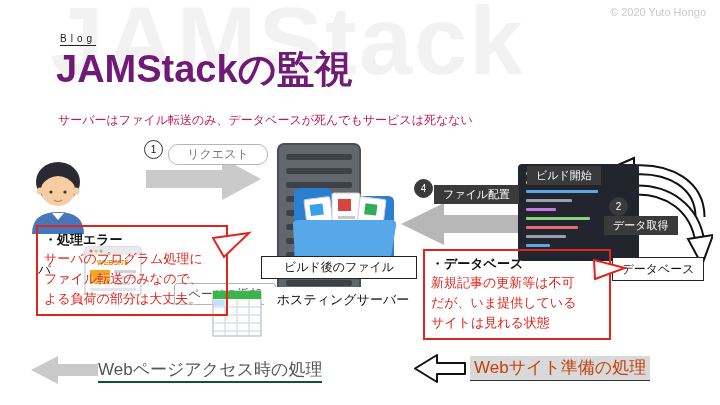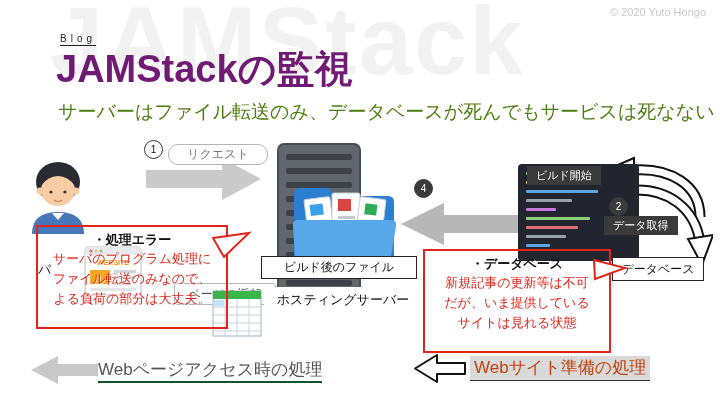--- a/index.html
+++ b/index.html
@@ -7,38 +7,38 @@
          font-family:"Liberation Sans",sans-serif;}
   .abs{position:absolute;}
 
   
   .watermark{left:50px;top:-14px;font-size:96px;font-weight:700;letter-spacing:2px;
              color:rgba(0,0,0,0.05);z-index:0;white-space:nowrap;}
   .copyright{right:14px;top:6px;font-size:11px;color:#c9c9c9;z-index:2;}
   .eyebrow{left:60px;top:33px;font-size:10px;letter-spacing:4px;color:#222;
            border-bottom:1px solid #222;padding-bottom:1px;z-index:2;}
   .title{left:56px;top:44px;font-size:38px;font-weight:600;color:#701a75;z-index:2;}
-  .subtitle{left:58px;top:99px;font-size:19px;color:#4d7c0f;z-index:2;}
+  .subtitle{left:58px;top:112px;font-size:12px;color:#be185d;z-index:2;}
 
   
   .num{width:17px;height:17px;border-radius:50%;display:flex;align-items:center;
        justify-content:center;font-size:10px;z-index:7;}
   .num-light{background:#fff;border:1.5px solid #333;color:#111;}
   .num-dark{background:#3a3a3a;color:#fff;border:1.5px solid #3a3a3a;}
   .dark-label{background:#3a3a3a;color:#fff;font-size:11px;padding:2px 9px;z-index:6;
               white-space:nowrap;}
   .box-label{background:#fff;border:1px solid #222;color:#111;font-size:12px;
              display:flex;align-items:center;justify-content:center;z-index:6;white-space:nowrap;}
   .pill-label{background:#fff;border:1px solid #b5b5b5;border-radius:10px;color:#777;
               font-size:12px;display:flex;align-items:center;justify-content:center;z-index:3;}
   .plain-label{background:#fff;color:#111;font-size:13px;display:flex;align-items:center;
                justify-content:center;z-index:5;white-space:nowrap;}
 
   
-  .callout{border:2px solid #e0261c;padding:3px 6px 18px;z-index:8;background:transparent;text-align:center;}
+  .callout{border:2px solid #e0261c;padding:3px 6px 5px;z-index:8;background:transparent;}
   .callout .c-title{font-size:13px;font-weight:600;color:#111;line-height:19px;
                     text-shadow:1px 1px 0 rgba(255,255,255,.75);}
   .callout .c-line{font-size:13px;color:#e0261c;line-height:20px;white-space:nowrap;
                    text-shadow:1px 1px 0 rgba(255,255,255,.75);}
 
   
   .terminal{left:518px;top:164px;width:121px;height:97px;background:#23252e;
             border-radius:4px;padding:8px 8px 0;box-sizing:border-box;z-index:4;}
   .terminal i{display:block;height:3px;border-radius:1px;margin:0 0 6px;}
 
@@ -140,20 +140,21 @@
     <div class="c-title">・処理エラー</div>
     <div class="c-line">サーバのプログラム処理に</div>
     <div class="c-line">ファイル転送のみなので、</div>
     <div class="c-line">よる負荷の部分は大丈夫。</div>
   </div>
   <svg class="abs" style="left:212px;top:231px;z-index:8" width="40" height="28" viewBox="0 0 40 28">
     <polygon points="1,7 37,2 12,26" fill="#fff" stroke="#e0261c" stroke-width="2"></polygon>
   </svg>
 
   <div class="abs num num-dark" style="left:414px;top:179px">4</div>
+  <div class="abs dark-label" style="left:434px;top:185px">ファイル配置</div>
   <svg class="abs z1" style="left:400px;top:201px" width="120" height="46" viewBox="0 0 120 46">
     <polygon points="120,14 44,14 44,2 1,23 44,44 44,32 120,32" fill="#b7b7b7"></polygon>
   </svg>
 
   <div class="abs terminal">
     <i style="width:58px;background:#8bd17c"></i>
     <i style="width:38px;background:#e3c069"></i>
     <i style="width:72px;background:#5aa7e8"></i>
     <i style="width:46px;background:#9aa0a8"></i>
     <i style="width:30px;background:#c678dd"></i>

